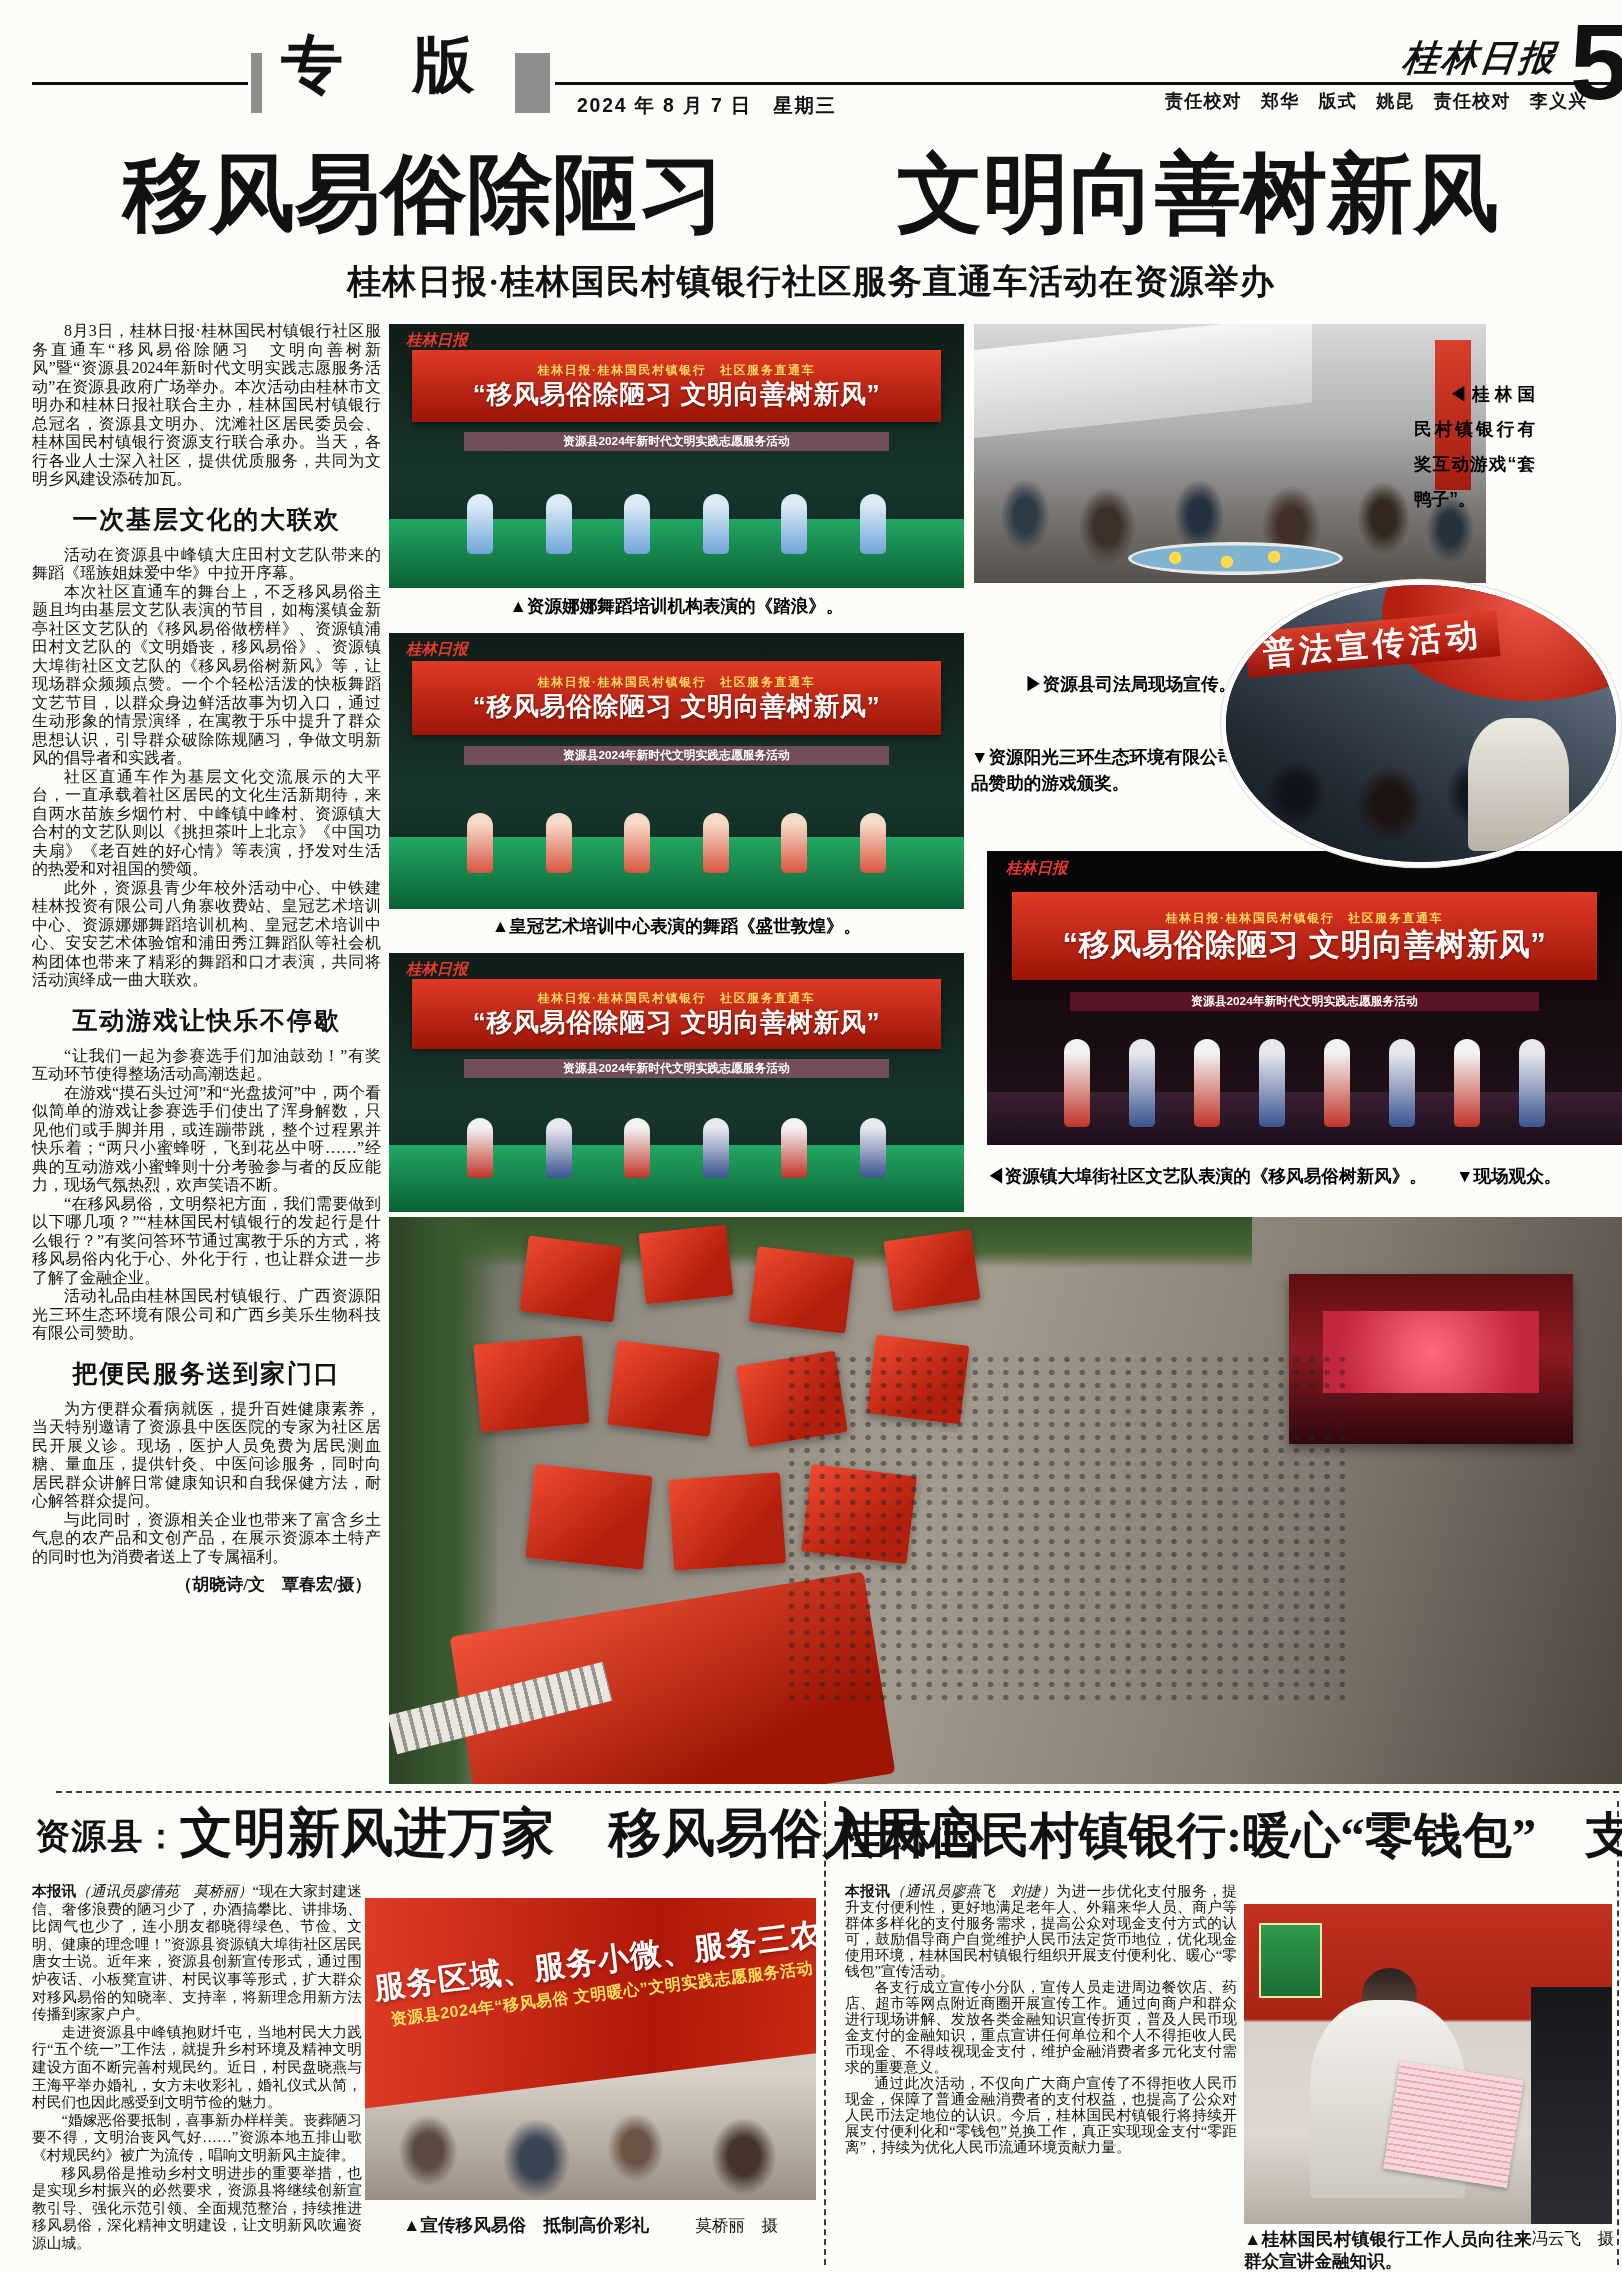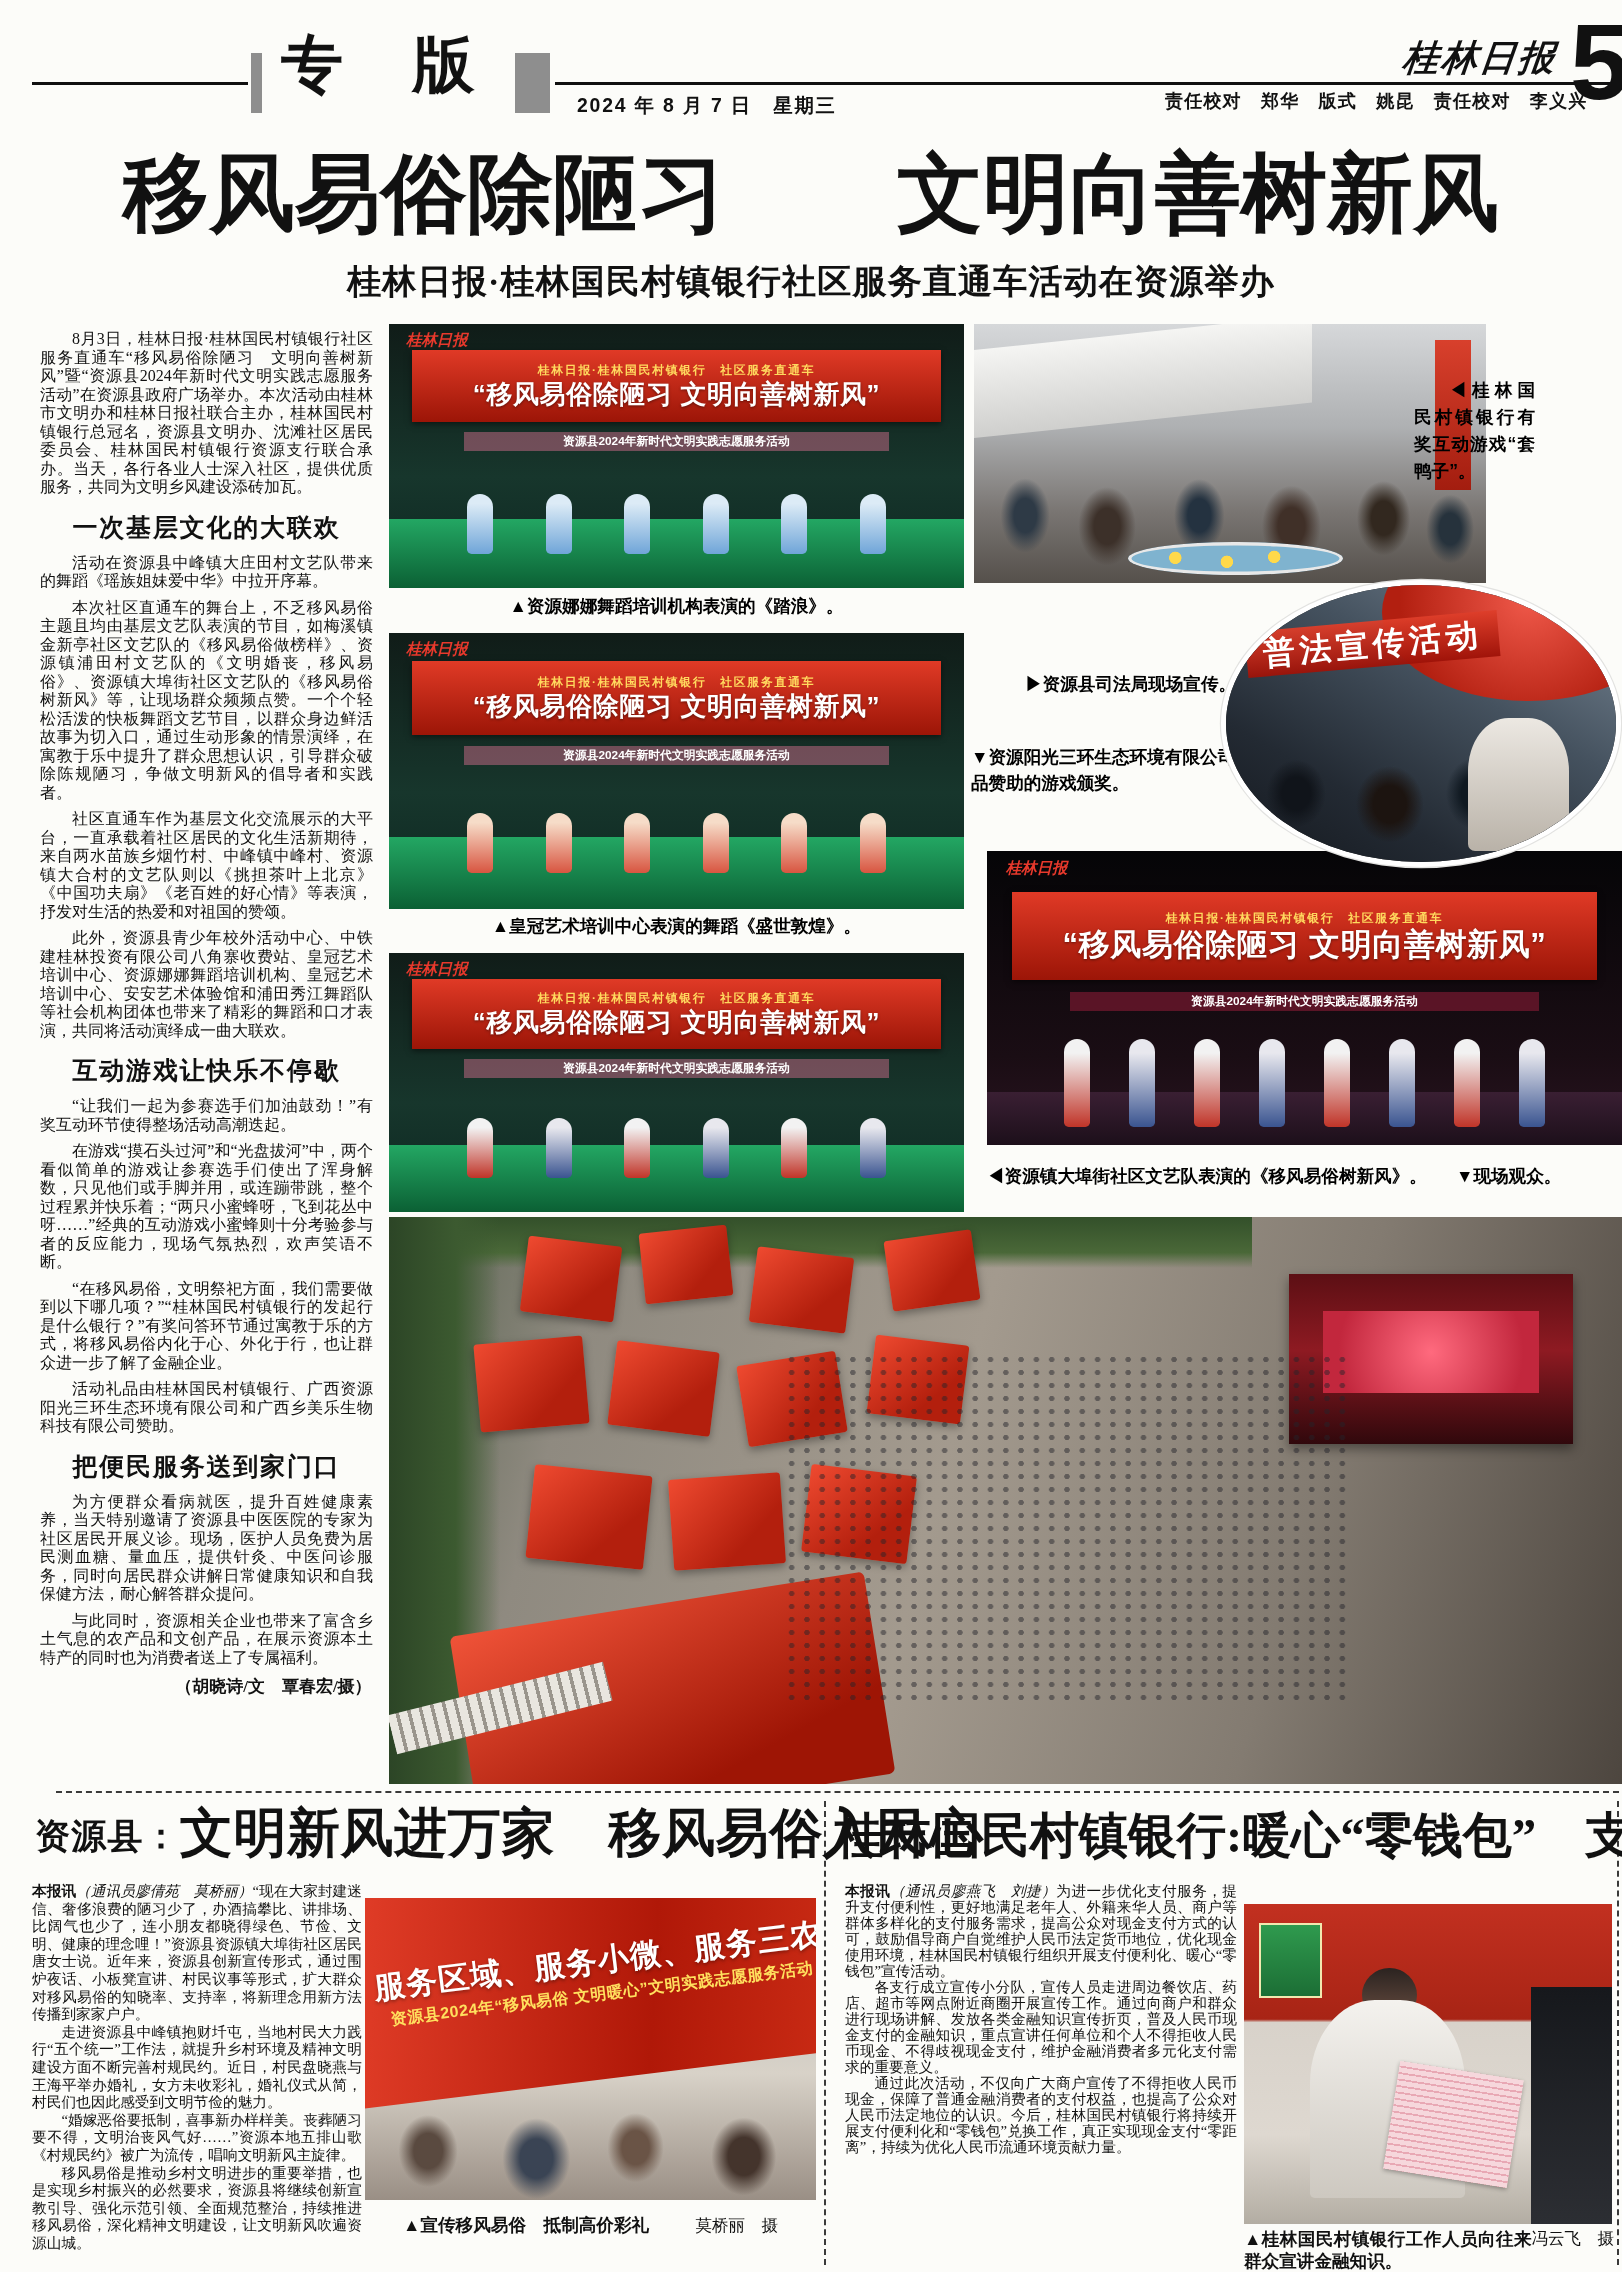--- a/index.html
+++ b/index.html
@@ -1,20 +1,20 @@
 <!DOCTYPE html>
 <html style="font-size:9.4px"><head>
 <meta charset="utf-8">
 <style>
   html,body{margin:0;padding:0;background:#777;}
   #page{position:relative;width:1622px;height:2273px;background:#fcfcf9;color:#111;
         font-family:"Liberation Serif",serif;overflow:hidden;}
   .photo{position:absolute;overflow:hidden;background:#333;}
   .cap{position:absolute;font:bold 17.6px/23.5px "Liberation Sans",sans-serif;color:#000;}
-  p.body{margin:8px;text-indent:2em;text-align:justify;}
+  p.body{margin:0;text-indent:2em;text-align:justify;}
   
   .rule{position:absolute;background:#101010;}
   .graybar{position:absolute;background:#8e8e8e;}
   #edition{position:absolute;left:281px;top:31px;font:bold 62px/1.1 "Liberation Serif",serif;letter-spacing:27px;}
   #date{position:absolute;left:577px;top:96px;font:bold 19.4px/1 "Liberation Sans",sans-serif;letter-spacing:1.8px;}
   #masthead{position:absolute;left:1403px;top:40px;font:900 36px/1 "Liberation Serif",serif;
             font-style:italic;transform:skewX(-6deg);letter-spacing:2.4px;}
   #pageno{position:absolute;left:1570px;top:9.4px;font:900 107px/1 "Liberation Sans",sans-serif;}
   #credits{position:absolute;left:1165px;top:92px;font:bold 18px/1 "Liberation Sans",sans-serif;letter-spacing:1.2px;}
   
@@ -243,21 +243,21 @@
       </div>
   </div>
 
   <div class="photo" style="left:974px;top:324px;width:512px;height:259px">
     <div class="tr-bg"></div>
     <div class="tr-canopy"></div>
     <div class="tr-banner"></div>
     <div class="tr-crowd"></div>
     <div class="tr-pool"></div>
   </div>
-  <div class="cap" style="left:1414px;top:377px;width:121px;line-height:27px;text-indent:2em;text-align:justify">◀桂林国民村镇银行有奖互动游戏“套鸭子”。</div>
+  <div class="cap" style="left:1414px;top:377px;width:121px;line-height:35px;text-indent:2em;text-align:justify">◀桂林国民村镇银行有奖互动游戏“套鸭子”。</div>
 
   <div class="cap" style="left:1025px;top:673px;width:411px">▶资源县司法局现场宣传。</div>
   <div class="cap" style="left:971px;top:744px;width:282px;line-height:26px;text-align:justify">▼资源阳光三环生态环境有限公司礼品赞助的游戏颁奖。</div>
 
   <div class="photo" id="oval" style="left:1221px;top:580px;width:390px;height:277px">
     <div class="ov-bg"></div>
     <div class="ov-umb"></div>
     <div class="ov-banner">普法宣传活动</div>
     <div class="ov-crowd"></div>
     <div class="ov-fig"></div>

